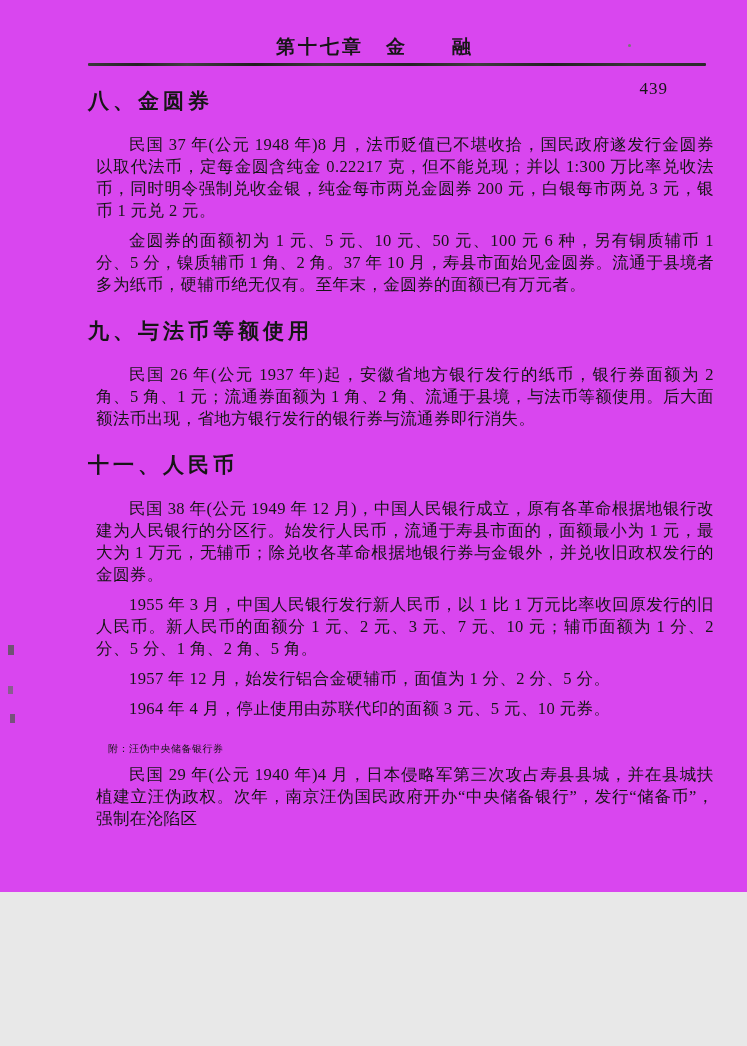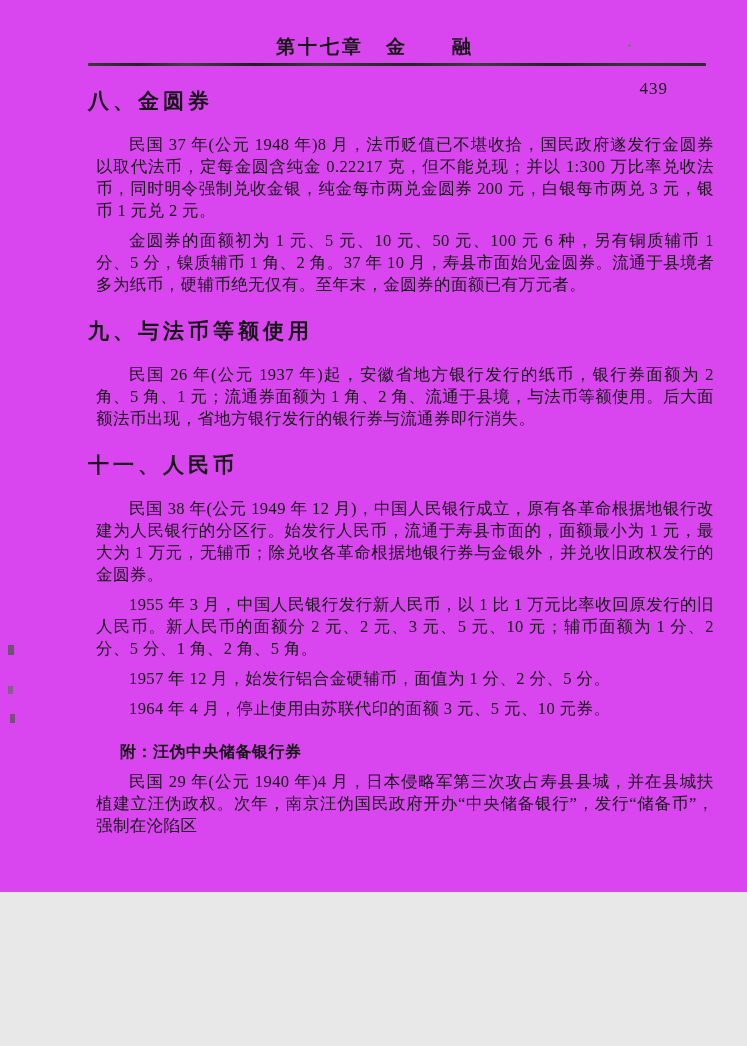--- a/index.html
+++ b/index.html
@@ -66,22 +66,22 @@
     font-size: 16.5px;
     line-height: 22px;
     text-align: justify;
     text-indent: 2em;
     letter-spacing: 0.4px;
     word-break: break-all;
   }
   .first-para { margin-top: 20px; }
   .appendix-heading {
     margin: 22px 0 6px 0;
-    font-size: 16px;
-    font-weight: bold;
+    font-size: 10px;
+    font-weight: normal;
     text-indent: 2em;
     letter-spacing: 0.5px;
   }
   
   .artifact {
     position: absolute;
     background: #4a4a4a;
   }
   .a-left1   { left: 8px;  top: 645px; width: 6px;  height: 10px; background: #555; opacity: .8; }
   .a-left2   { left: 8px;  top: 686px; width: 5px;  height: 8px;  background: #666; opacity: .7; }
@@ -113,21 +113,21 @@
 
   <section>
     <h2 class="section-heading">九、与法币等额使用</h2>
     <p class="body-para first-para">民国 26 年(公元 1937 年)起，安徽省地方银行发行的纸币，银行券面额为 2 角、5 角、1 元；流通券面额为 1 角、2 角、流通于县境，与法币等额使用。后大面额法币出现，省地方银行发行的银行券与流通券即行消失。</p>
   </section>
 
 
   <section>
     <h2 class="section-heading">十一、人民币</h2>
     <p class="body-para first-para">民国 38 年(公元 1949 年 12 月)，中国人民银行成立，原有各革命根据地银行改建为人民银行的分区行。始发行人民币，流通于寿县市面的，面额最小为 1 元，最大为 1 万元，无辅币；除兑收各革命根据地银行券与金银外，并兑收旧政权发行的金圆券。</p>
-    <p class="body-para">1955 年 3 月，中国人民银行发行新人民币，以 1 比 1 万元比率收回原发行的旧人民币。新人民币的面额分 2 元、2 元、3 元、5 元、10 元；辅币面额为 1 分、2 分、5 分、1 角、2 角、5 角。</p>
+    <p class="body-para">1955 年 3 月，中国人民银行发行新人民币，以 1 比 1 万元比率收回原发行的旧人民币。新人民币的面额分 1 元、2 元、3 元、7 元、10 元；辅币面额为 1 分、2 分、5 分、1 角、2 角、5 角。</p>
     <p class="body-para">1957 年 12 月，始发行铝合金硬辅币，面值为 1 分、2 分、5 分。</p>
     <p class="body-para">1964 年 4 月，停止使用由苏联代印的面额 3 元、5 元、10 元券。</p>
   </section>
 
   <section>
     <h3 class="appendix-heading">附：汪伪中央储备银行券</h3>
     <p class="body-para">民国 29 年(公元 1940 年)4 月，日本侵略军第三次攻占寿县县城，并在县城扶植建立汪伪政权。次年，南京汪伪国民政府开办“中央储备银行”，发行“储备币”，强制在沦陷区</p>
   </section>
 
   <div class="artifact a-dot"></div>

